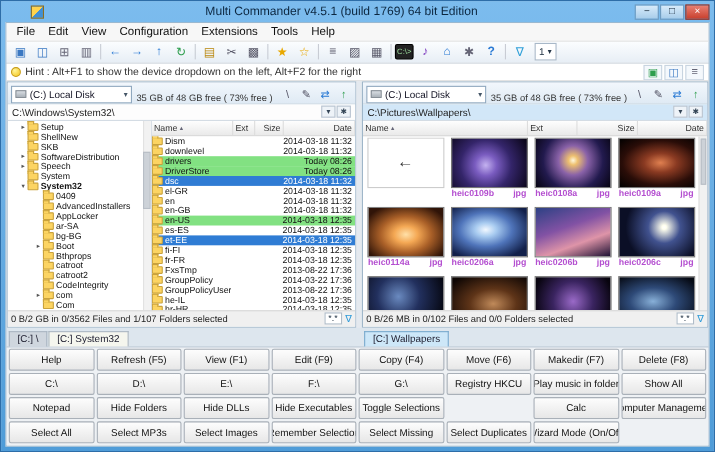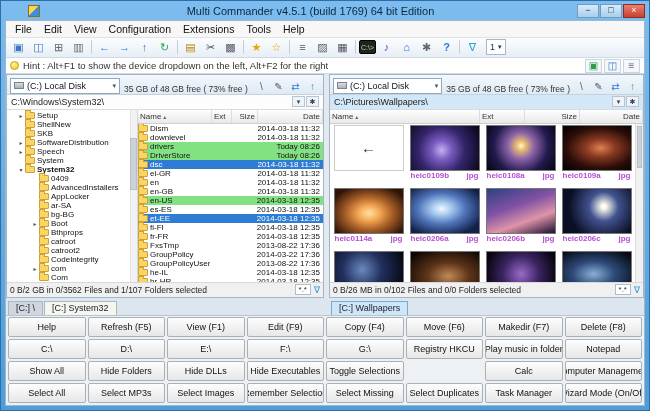--- a/index.html
+++ b/index.html
@@ -569,34 +569,33 @@
       <div class="btn">Makedir (F7)</div>
       <div class="btn">Delete (F8)</div>
 
       <div class="btn">C:\</div>
       <div class="btn">D:\</div>
       <div class="btn">E:\</div>
       <div class="btn">F:\</div>
       <div class="btn">G:\</div>
       <div class="btn">Registry HKCU</div>
       <div class="btn">Play music in folder</div>
+      <div class="btn">Show All</div>
+
       <div class="btn">Notepad</div>
-
-      <div class="btn">Show All</div>
       <div class="btn">Hide Folders</div>
       <div class="btn">Hide DLLs</div>
       <div class="btn">Hide Executables</div>
       <div class="btn">Toggle Selections</div>
       <div class="btn gap"></div>
       <div class="btn">Calc</div>
       <div class="btn">Computer Management</div>
 
       <div class="btn">Select All</div>
       <div class="btn">Select MP3s</div>
       <div class="btn">Select Images</div>
       <div class="btn">Remember Selection</div>
       <div class="btn">Select Missing</div>
       <div class="btn">Select Duplicates</div>
-      <div class="btn">Task Manager</div>
       <div class="btn">Wizard Mode (On/Off)</div>
     </div>
   </div>
 </div>
 
 </body></html>

